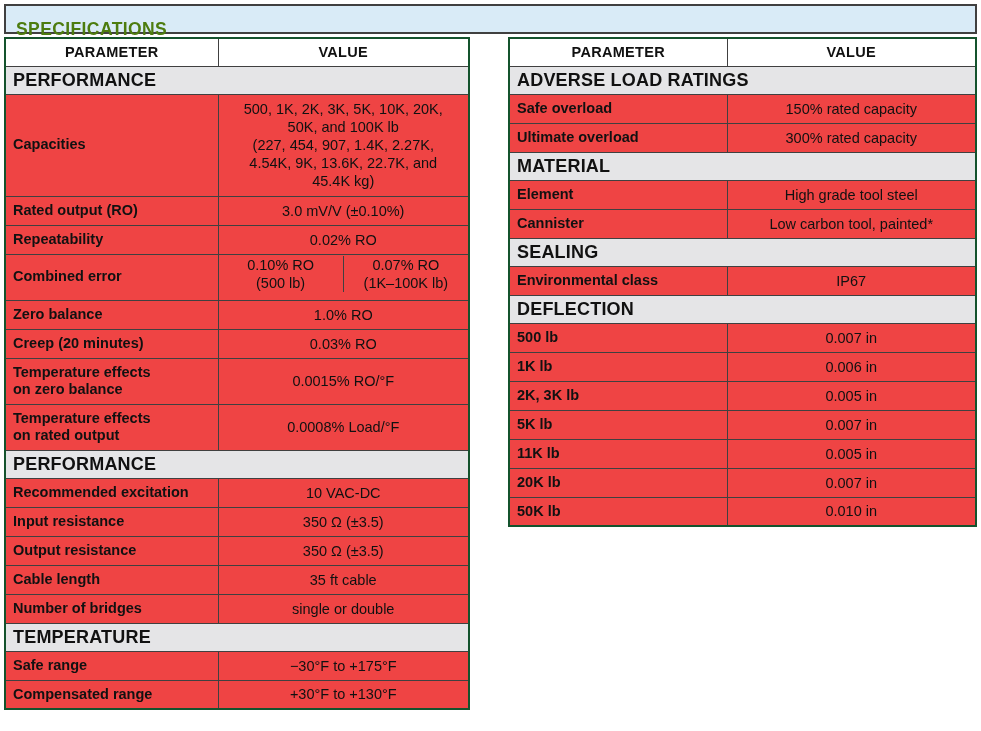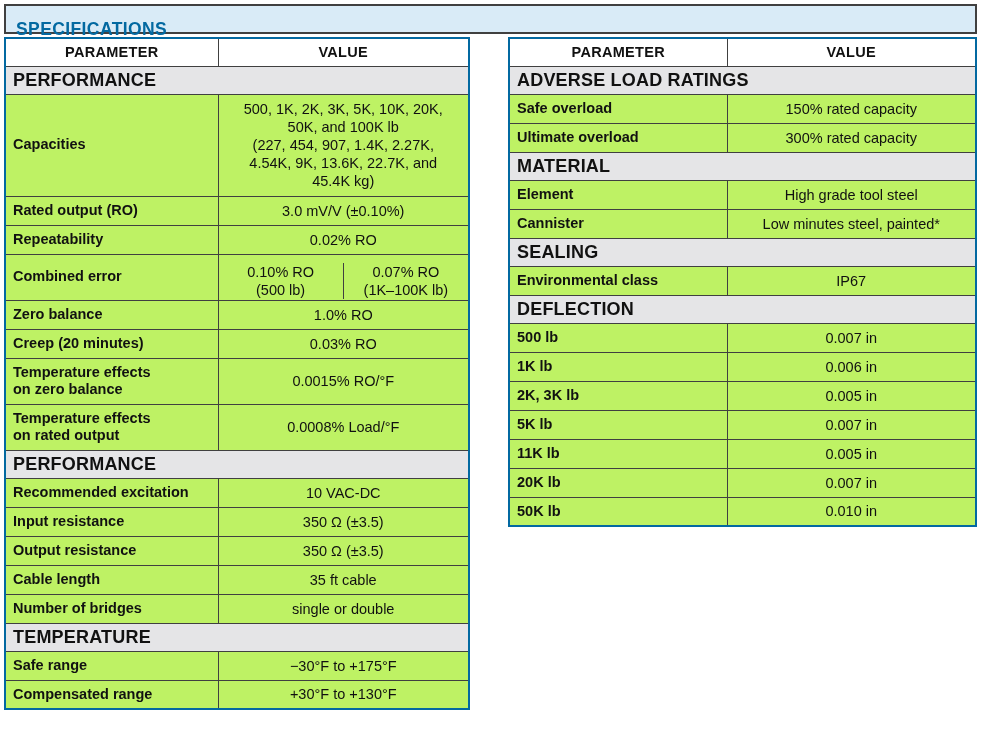--- a/index.html
+++ b/index.html
@@ -8,25 +8,25 @@
     font-family:"Liberation Sans","DejaVu Sans",sans-serif;
     color:#111111;
   }
   .page { position:relative; width:981px; height:731px; background:#ffffff; overflow:hidden; }
 
   .title-bar {
     position:absolute; left:4px; top:4px; width:973px; height:30px;
     background:#d9ebf7; border:2px solid #404040; box-sizing:border-box;
     display:flex; align-items:center; padding-left:10px;
   }
-  .title-bar .title-text { font-weight:bold; font-size:17.5px; letter-spacing:0.4px; color:#0369a1;margin-top:21px; }
+  .title-bar .title-text { font-weight:bold; font-size:17.5px; letter-spacing:0.4px; color:#4d7c0f;margin-top:21px; }
 
   .tables { position:absolute; top:37px; left:4px; display:flex; gap:38px; align-items:flex-start; }
 
-  table { border-collapse:collapse; table-layout:fixed; background:#bef264; border:2px solid #0369a1; }
+  table { border-collapse:collapse; table-layout:fixed; background:#ef4444; border:2px solid #14532d; }
   .t-left  { width:464px; }
   .t-right { width:467px; }
 
   th, td { border:1.5px solid #404040; box-sizing:border-box; font-size:14.5px; overflow:hidden; }
 
   th {
     font-weight:bold; text-align:center; height:28px;
     background:#ffffff; font-size:14.5px; letter-spacing:0.3px;
   }
 
@@ -41,21 +41,21 @@
   }
   td.v { text-align:center; padding:3px 6px; line-height:18px; }
 
   tr.std  td { height:29px; }
   tr.tall td { height:46px; }
   tr.cap  td { height:102px; }
 
   .prewrap { white-space:pre-line; }
 
   td.split { padding:0; }
-  .split-wrap { display:flex; align-items:flex-start; width:100%; height:29px; }
+  .split-wrap { display:flex; align-items:flex-end; width:100%; height:29px; }
   .half {
     flex:1 1 50%; display:flex; align-items:center; justify-content:center;
     text-align:center; white-space:pre-line; line-height:18px; font-size:14.5px;
   }
   .half-r { border-left:1.5px solid #404040; }
 </style>
 </head>
 <body>
 
 <div class="page">
@@ -189,21 +189,21 @@
 
         <tr>
           <td class="section" colspan="2">MATERIAL</td>
         </tr>
         <tr class="std">
           <td class="p">Element</td>
           <td class="v">High grade tool steel</td>
         </tr>
         <tr class="std">
           <td class="p">Cannister</td>
-          <td class="v">Low minutes steel, painted*</td>
+          <td class="v">Low carbon tool, painted*</td>
         </tr>
 
         <tr>
           <td class="section" colspan="2">SEALING</td>
         </tr>
         <tr class="std">
           <td class="p">Environmental class</td>
           <td class="v">IP67</td>
         </tr>
 

